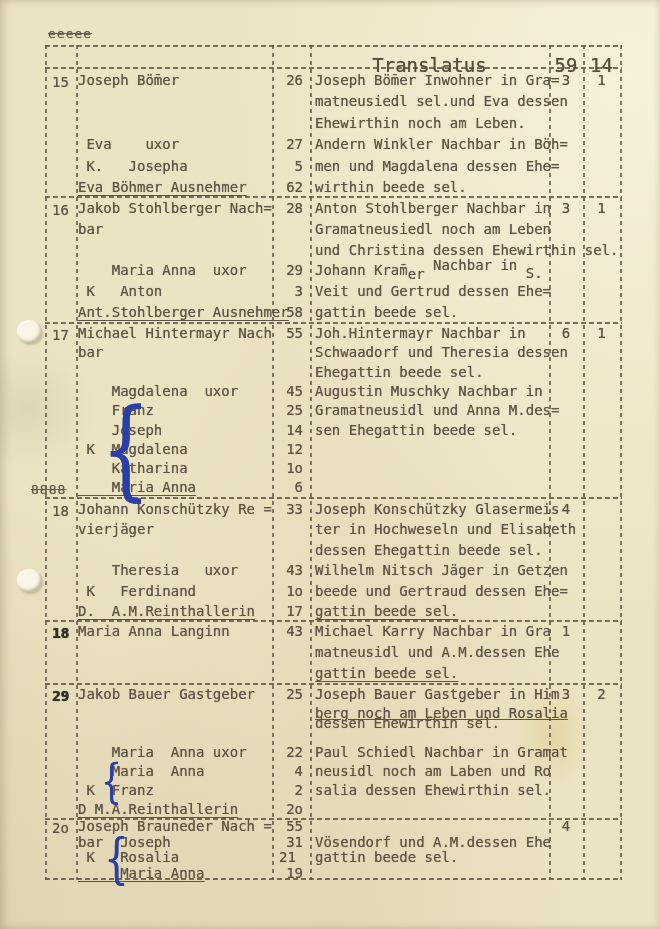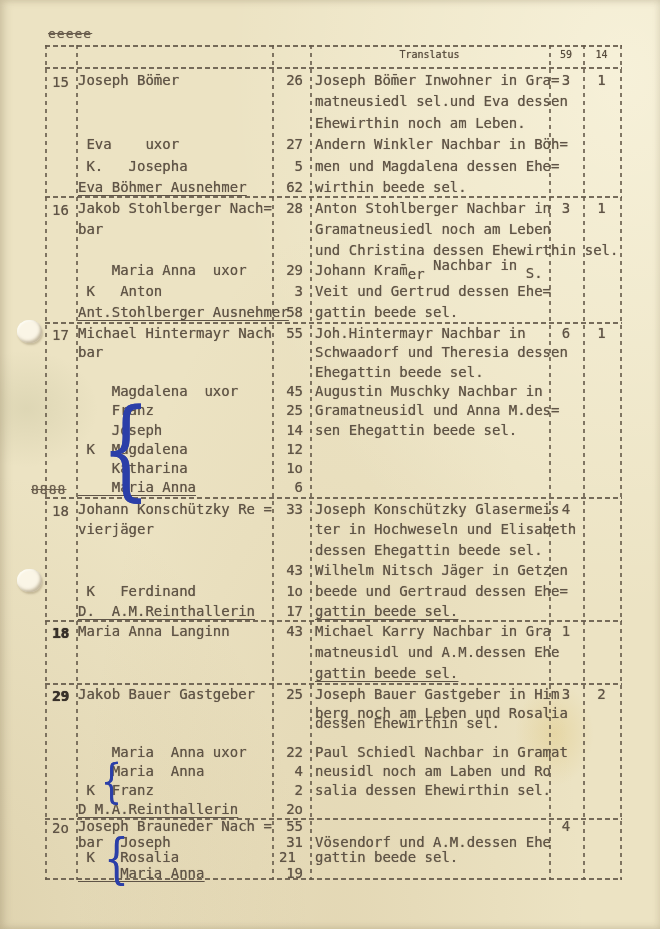--- a/index.html
+++ b/index.html
@@ -18,21 +18,21 @@
   }
   .ink{ text-shadow:0 0 0.7px rgba(92,78,58,0.75); }
   .table{ position:absolute; left:45px; top:45px; width:577px; height:835px; }
   .hline{ position:absolute; left:0; width:577px; height:2px;
     background-image:repeating-linear-gradient(90deg,#60An 0, #605546 0 5px, transparent 5px 8px);
     background-image:repeating-linear-gradient(90deg,#605546 0 5px, transparent 5px 8px);
     opacity:.85;}
   .vline{ position:absolute; top:0; height:835px; width:1.6px;
     background-image:repeating-linear-gradient(180deg,#645949 0 4px, transparent 4px 8px);
     opacity:.8;}
-  .hcell{ position:absolute; top:0; height:20px; line-height:20px; font-size:10px; color:#574c3f; }
+  .hcell{ position:absolute; top:10px; height:20px; line-height:20px; font-size:19px; color:#574c3f; }
   .section{ position:absolute; left:0; width:577px; font-size:14px; }
   .tline{ position:absolute; white-space:pre; overflow:visible; }
   .num{ position:absolute; left:2px; width:27px; text-align:center; }
   .boldnum{ font-weight:bold; color:#38312a; text-shadow:0.7px 0 #38312a, 0 0 1px rgba(40,33,26,0.8); }
   .u{ text-decoration:underline; text-underline-offset:3px; text-decoration-thickness:1px; }
   .brace{ position:absolute; color:#2b3fa8; font-family:"DejaVu Serif","Liberation Serif",serif;
           font-weight:normal; transform:scaleX(0.72); transform-origin:left center;
           text-shadow:0 0 0.5px rgba(43,63,168,0.9); display:flex; align-items:center; }
   .mark{ position:absolute; font-size:13px; letter-spacing:1px; text-decoration:line-through;
          color:#6a5e4e; }
@@ -136,20 +136,21 @@
           <div class="tline ink" style="left: 270px; top: 79.2px; line-height: 19.3px;">Gramatneusidl und Anna M.des=</div>
           <div class="tline ink" style="left: 270px; top: 98.5px; line-height: 19.3px;">sen Ehegattin beede sel.</div>
           <div class="tline ink" style="left: 504px; width: 34px; text-align: center; top: 2px; line-height: 19.3px;">6</div>
           <div class="tline ink" style="left: 538px; width: 37px; text-align: center; top: 2px; line-height: 19.3px;">1</div>
           <div class="brace" style="left: 56px; top: 77.2px; height: 100.5px; font-size: 108.54px; line-height: 100.5px;">{</div>
         </div>
         <div class="section" style="top: 452px; height: 123px;">
           <div class="tline num ink" style="top: 4px; line-height: 20.4px;">18</div>
           <div class="tline ink" style="left: 33px; top: 2px; line-height: 20.4px;">Johann Konschützky Re =</div>
           <div class="tline ink" style="left: 33px; top: 22.4px; line-height: 20.4px;">vierjäger</div>
+          <div class="tline ink" style="left: 33px; top: 63.2px; line-height: 20.4px;">    Theresia   uxor</div>
           <div class="tline ink" style="left: 33px; top: 83.6px; line-height: 20.4px;"> K   Ferdinand</div>
           <div class="tline ink u" style="left: 33px; top: 104px; line-height: 20.4px;">D.  A.M.Reinthallerin</div>
           <div class="tline ink" style="left: 227px; width: 31px; text-align: right; top: 2px; line-height: 20.4px;">33</div>
           <div class="tline ink" style="left: 227px; width: 31px; text-align: right; top: 63.2px; line-height: 20.4px;">43</div>
           <div class="tline ink" style="left: 227px; width: 31px; text-align: right; top: 83.6px; line-height: 20.4px;">1o</div>
           <div class="tline ink" style="left: 227px; width: 31px; text-align: right; top: 104px; line-height: 20.4px;">17</div>
           <div class="tline ink" style="left: 270px; top: 2px; line-height: 20.4px;">Joseph Konschützky Glasermeis</div>
           <div class="tline ink" style="left: 270px; top: 22.4px; line-height: 20.4px;">ter in Hochweseln und Elisabeth</div>
           <div class="tline ink" style="left: 270px; top: 42.8px; line-height: 20.4px;">dessen Ehegattin beede sel.</div>
           <div class="tline ink" style="left: 270px; top: 63.2px; line-height: 20.4px;">Wilhelm Nitsch Jäger in Getzen</div>
@@ -172,21 +173,21 @@
           <div class="tline ink" style="left: 33px; top: 59.6px; line-height: 19.2px;">    Maria  Anna uxor</div>
           <div class="tline ink" style="left: 33px; top: 78.8px; line-height: 19.2px;">    Maria  Anna</div>
           <div class="tline ink" style="left: 33px; top: 98px; line-height: 19.2px;"> K  Franz</div>
           <div class="tline ink u" style="left: 33px; top: 117.2px; line-height: 19.2px;">D M.A.Reinthallerin</div>
           <div class="tline ink" style="left: 227px; width: 31px; text-align: right; top: 2px; line-height: 19.2px;">25</div>
           <div class="tline ink" style="left: 227px; width: 31px; text-align: right; top: 59.6px; line-height: 19.2px;">22</div>
           <div class="tline ink" style="left: 227px; width: 31px; text-align: right; top: 78.8px; line-height: 19.2px;">4</div>
           <div class="tline ink" style="left: 227px; width: 31px; text-align: right; top: 98px; line-height: 19.2px;">2</div>
           <div class="tline ink" style="left: 227px; width: 31px; text-align: right; top: 117.2px; line-height: 19.2px;">2o</div>
           <div class="tline ink" style="left: 270px; top: 2px; line-height: 19.2px;">Joseph Bauer Gastgeber in Him</div>
-          <div class="tline ink" style="left: 270px; top: 21.2px; line-height: 19.2px;">berg noch am Leben und Rosalia</div>
+          <div class="tline ink" style="left: 270px; top: 21.2px; line-height: 19.2px; text-decoration: underline;">berg noch am Leben und Rosalia</div>
           <div class="tline ink" style="left: 270px; top: 32px; line-height: 19.2px; font-family: Liberation Mono, monospace;">dessen Ehewirthin sel.</div>
           <div class="tline ink" style="left: 270px; top: 59.6px; line-height: 19.2px;">Paul Schiedl Nachbar in Gramat</div>
           <div class="tline ink" style="left: 270px; top: 78.8px; line-height: 19.2px;">neusidl noch am Laben und Ro</div>
           <div class="tline ink" style="left: 270px; top: 98px; line-height: 19.2px;">salia dessen Ehewirthin sel.</div>
           <div class="tline ink" style="left: 504px; width: 34px; text-align: center; top: 2px; line-height: 19.2px;">3</div>
           <div class="tline ink" style="left: 538px; width: 37px; text-align: center; top: 2px; line-height: 19.2px;">2</div>
           <div class="brace" style="left: 56px; top: 76.8px; height: 42.4px; font-size: 45.792px; line-height: 42.4px;">{</div>
         </div>
         <div class="section" style="top: 773px; height: 62px;">
           <div class="tline num ink" style="top: 3px; line-height: 15.5px;">2o</div>

